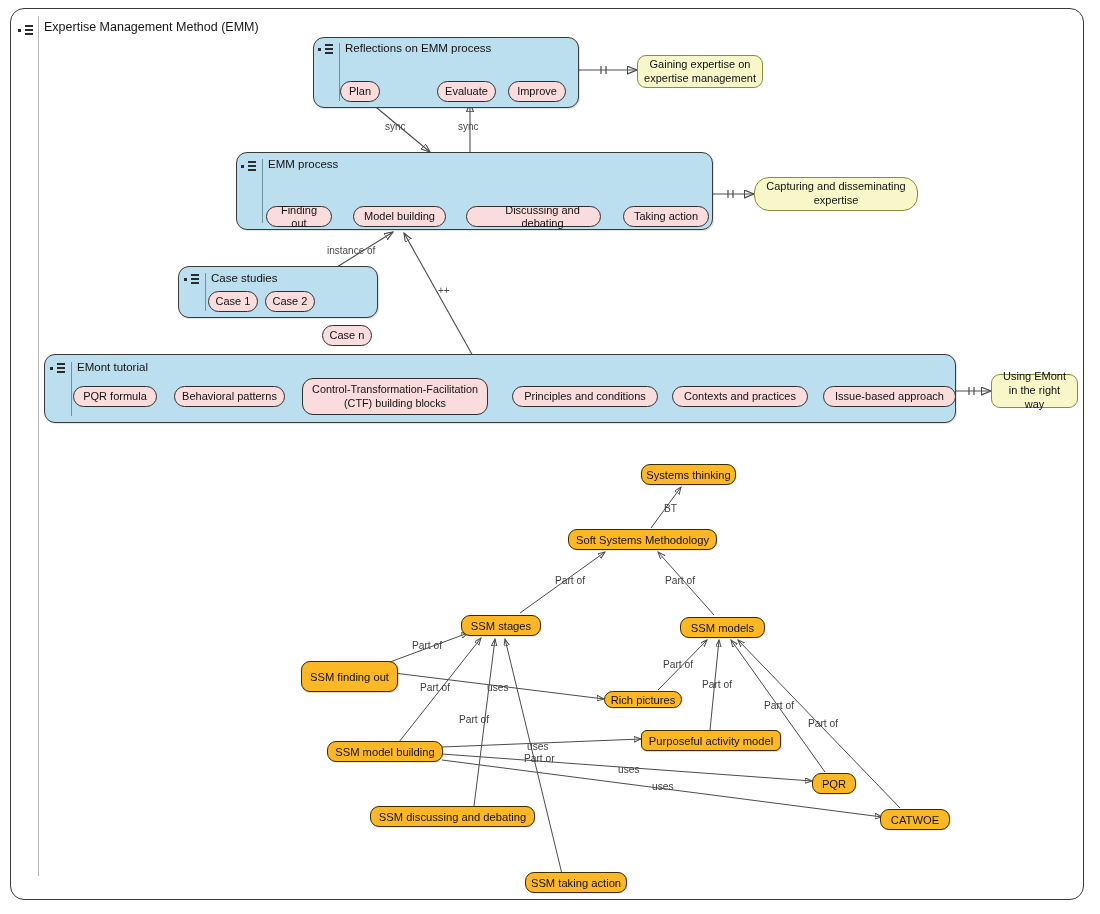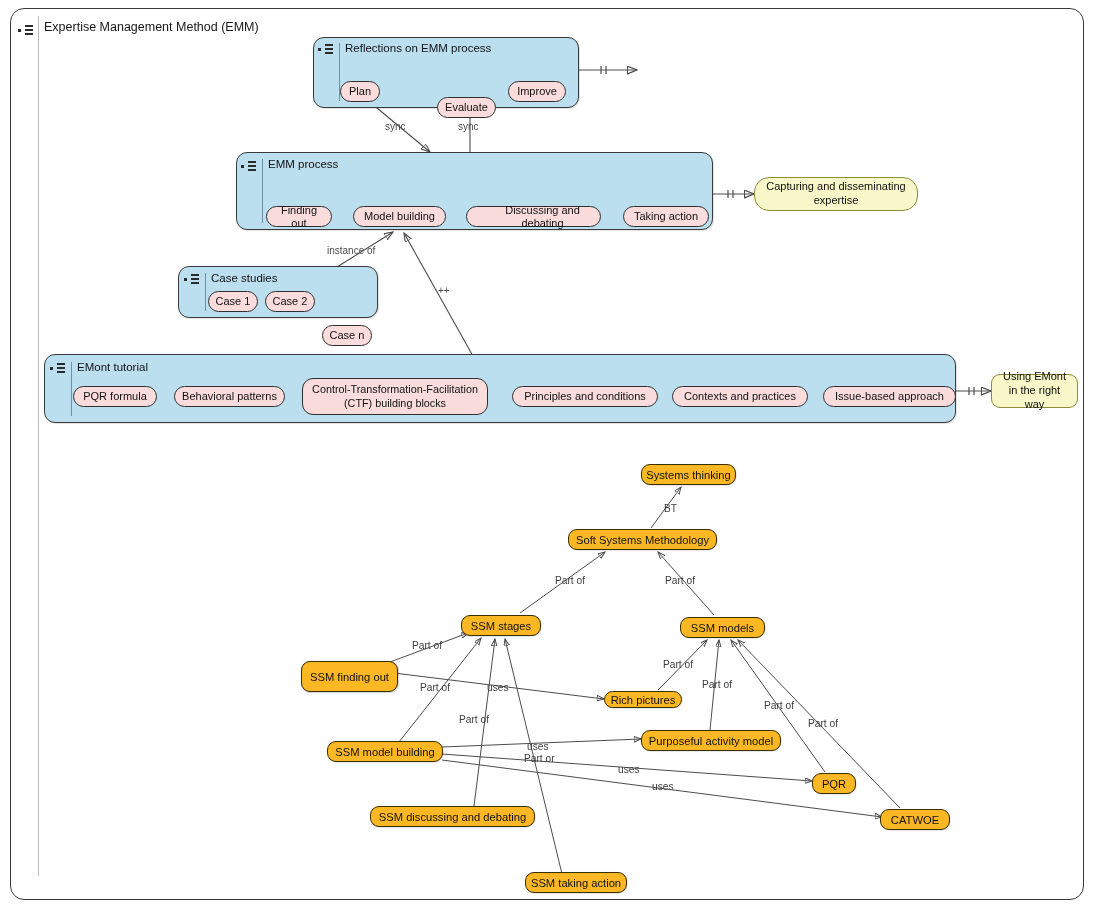--- a/index.html
+++ b/index.html
@@ -166,23 +166,27 @@
       <span class="bars">
         <i></i>
         <i></i>
         <i></i>
       </span>
   </div>
   <div class="gsep" style="position:absolute;left:339px;top:43px;height:58px;border-left:1px solid #7092a0;"></div>
   <div class="glabel" style="position:absolute;left:345px;top:42px;font-size:11.5px;color:#111;white-space:nowrap;">Reflections on EMM process</div>
 
   <div class="node" style="left:340px;top:81px;width:40px;height:21px;">Plan</div>
-  <div class="node" style="left:437px;top:81px;width:59px;height:21px;margin-top:16px;">Evaluate</div>
+  <div class="node" style="left:437px;top:81px;width:59px;height:21px;">Evaluate</div>
   <div class="node" style="left:508px;top:81px;width:58px;height:21px;">Improve</div>
 
+  <div class="ybox" style="left:637px;top:55px;width:126px;height:33px;flex-direction:column;">
+    <span>Gaining expertise on</span>
+    <span>expertise management</span>
+  </div>
 
   <div class="elabel" style="left:385px;top:121px;">sync</div>
   <div class="elabel" style="left:458px;top:121px;">sync</div>
 
   <div class="group" style="left:236px;top:152px;width:477px;height:78px;"></div>
   <div class="grp-icon" style="left:241px;top:161px;">
     <span class="dot"></span>
       <span class="bars">
         <i></i>
         <i></i>
@@ -248,21 +252,21 @@
     <span>in the right way</span>
   </div>
 
   <div class="onode" style="left:641px;top:464px;width:95px;height:21px;">Systems thinking</div>
   <div class="onode" style="left:568px;top:529px;width:149px;height:21px;">Soft Systems Methodology</div>
   <div class="onode" style="left:461px;top:615px;width:80px;height:21px;">SSM stages</div>
   <div class="onode" style="left:680px;top:617px;width:85px;height:21px;">SSM models</div>
   <div class="onode" style="left:301px;top:661px;width:97px;height:31px;">SSM finding out</div>
   <div class="onode" style="left:604px;top:691px;width:78px;height:17px;">Rich pictures</div>
   <div class="onode" style="left:327px;top:741px;width:116px;height:21px;">SSM model building</div>
-  <div class="onode" style="left:641px;top:730px;width:140px;height:21px;">Purposeful activity model</div>
+  <div class="onode" style="left:641px;top:730px;width:140px;height:21px;border-radius:6px;">Purposeful activity model</div>
   <div class="onode" style="left:370px;top:806px;width:165px;height:21px;">SSM discussing and debating</div>
   <div class="onode" style="left:812px;top:773px;width:44px;height:21px;">PQR</div>
   <div class="onode" style="left:880px;top:809px;width:70px;height:21px;">CATWOE</div>
   <div class="onode" style="left:525px;top:872px;width:102px;height:21px;">SSM taking action</div>
 
   <div class="elabel onto" style="left:664px;top:503px;">BT</div>
   <div class="elabel onto" style="left:555px;top:575px;">Part of</div>
   <div class="elabel onto" style="left:665px;top:575px;">Part of</div>
   <div class="elabel onto" style="left:412px;top:640px;">Part of</div>
   <div class="elabel onto" style="left:420px;top:682px;">Part of</div>

